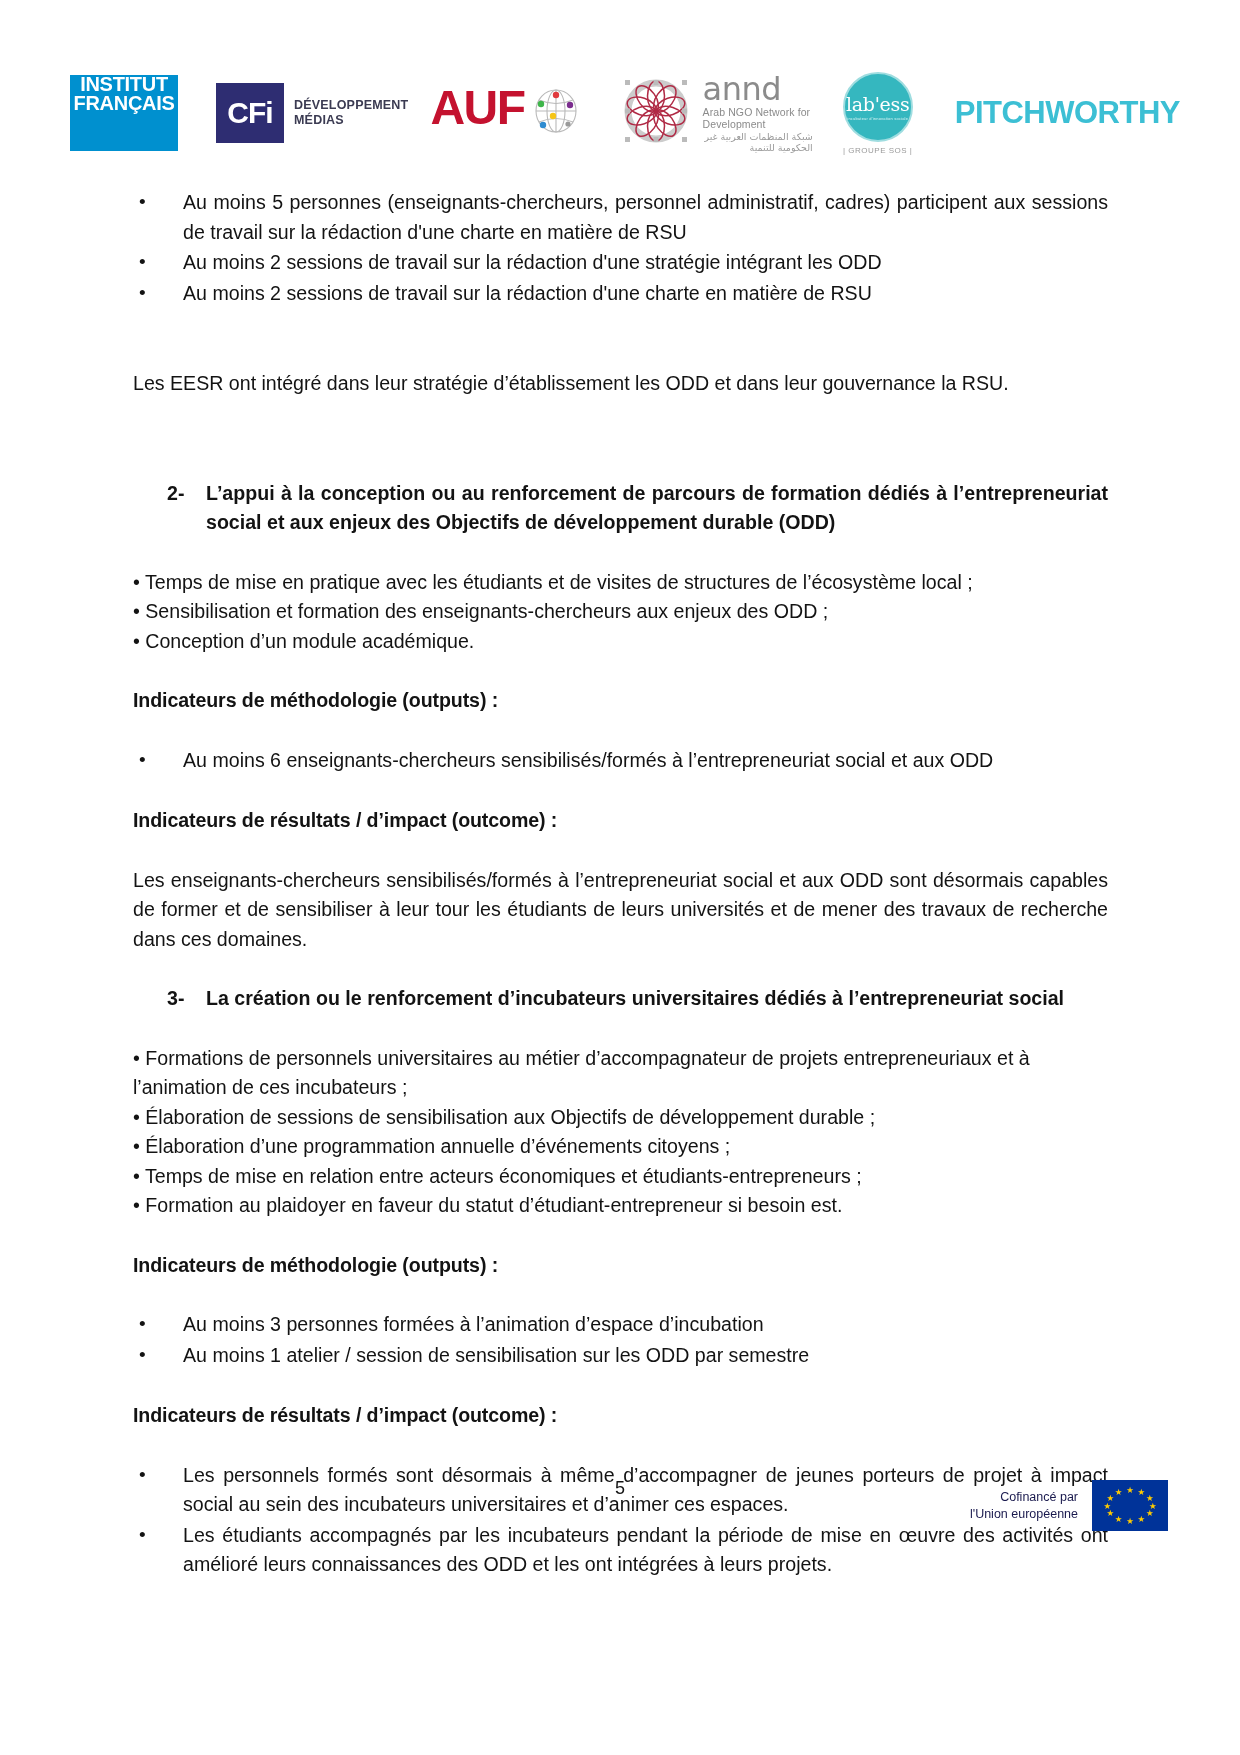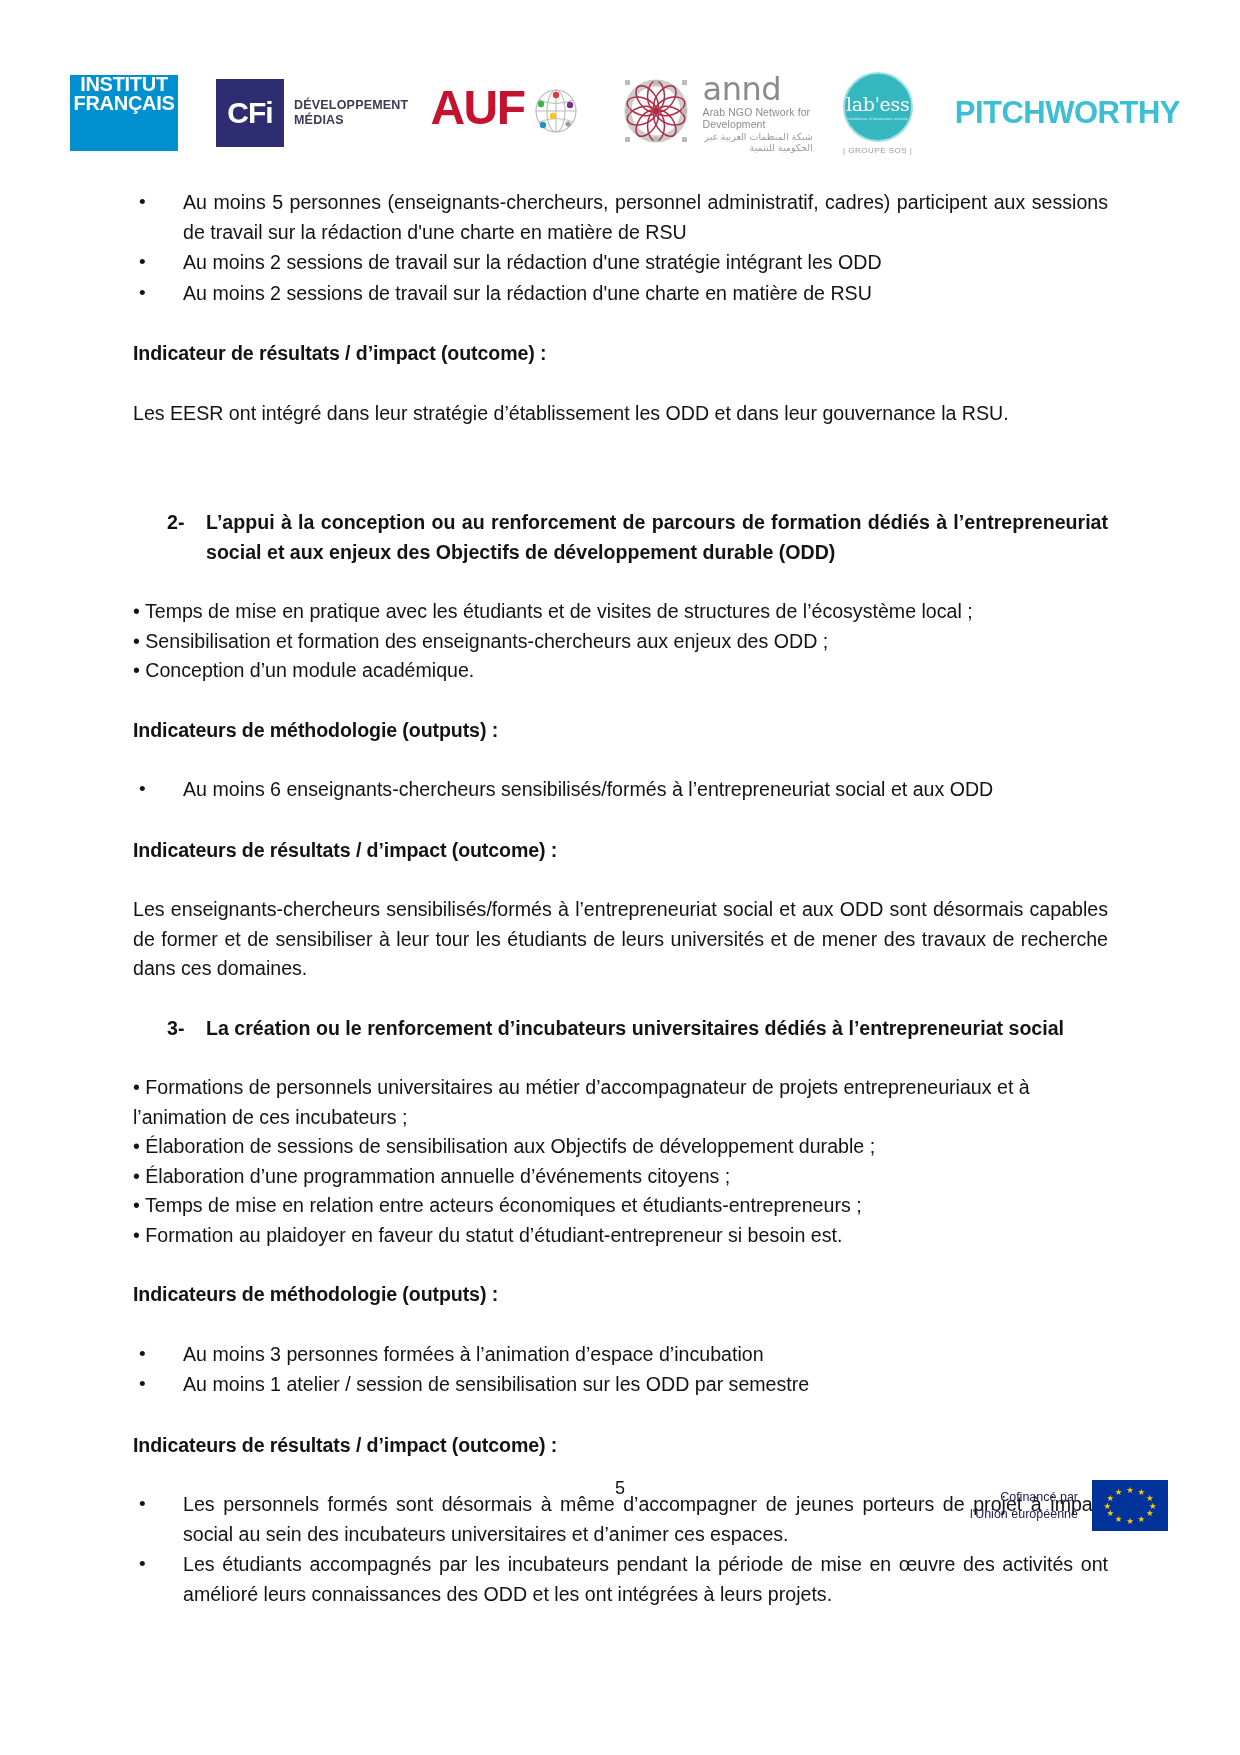--- a/index.html
+++ b/index.html
@@ -51,21 +51,21 @@
     font-size: 20px;
     line-height: 19px;
     letter-spacing: -0.3px;
     text-align: center;
   }
 
   
   .cfi-block { display: flex; align-items: center; margin-right: 22px; }
   .cfi-square {
     width: 68px;
-    height: 68px;
+    height: 60px;
     background: #2e2d72;
     display: flex;
     align-items: center;
     justify-content: center;
   }
   .cfi-text {
     color: #ffffff;
     font-weight: bold;
     font-size: 30px;
     letter-spacing: -1px;
@@ -369,21 +369,20 @@
   <div class="content">
 
     <ul class="bullets">
       <li>Au moins 5 personnes (enseignants-chercheurs, personnel administratif, cadres) participent aux sessions de travail sur la rédaction d'une charte en matière de RSU</li>
       <li>Au moins 2 sessions de travail sur la rédaction d'une stratégie intégrant les ODD</li>
       <li>Au moins 2 sessions de travail sur la rédaction d'une charte en matière de RSU</li>
     </ul>
 
     <div class="spacer-md"></div>
 
-    <p class="bold-head">Indicateur de résultats / d’impact (outcome) :</p>
 
     <div class="spacer-md"></div>
 
     <p class="para-left">Les EESR ont intégré dans leur stratégie d’établissement les ODD et dans leur gouvernance la RSU.</p>
 
     <div class="spacer-xl"></div>
     <div class="spacer-sm"></div>
 
     <div class="numbered">
       <span class="num">2-</span>

